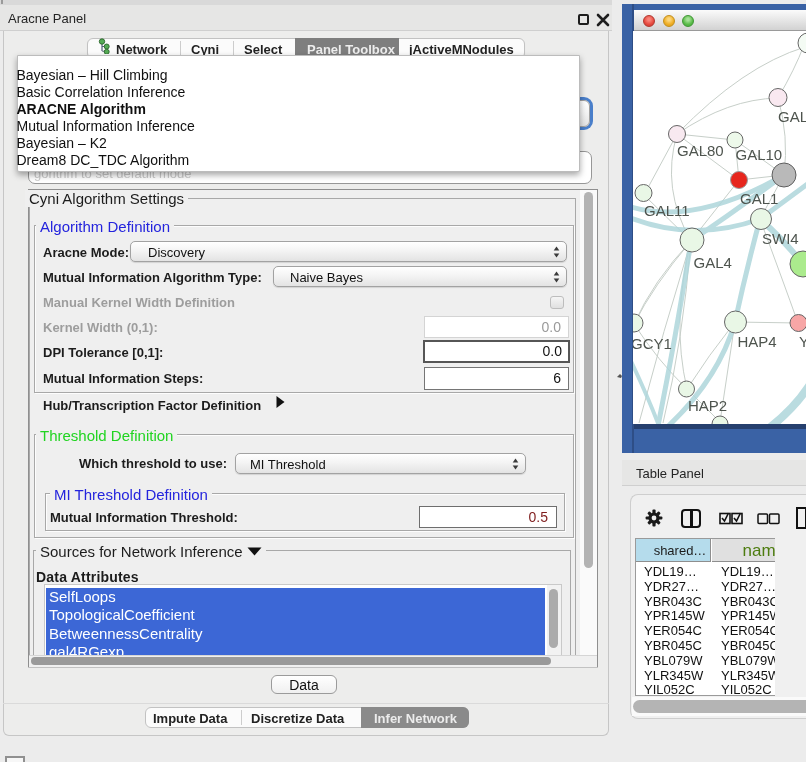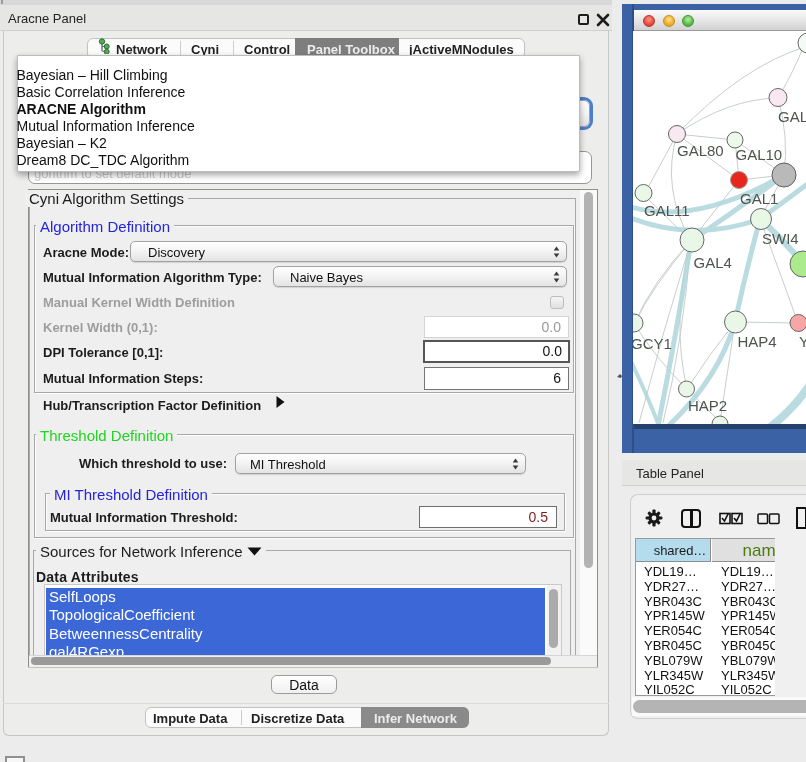--- a/index.html
+++ b/index.html
@@ -32,21 +32,21 @@
 <svg class="abs" style="left:97px;top:38px" width="14" height="16" viewBox="0 0 14 16">
     <path d="M5 4 L5 13 M5 8.5 L9.5 8.5 M5 13 L9.5 13.5" stroke="#55607a" stroke-width="1.2" fill="none"></path>
     <circle cx="5" cy="3.5" r="2.7" fill="#55ab55" stroke="#2a642a" stroke-width=".9"></circle>
     <circle cx="9.7" cy="8.5" r="2.5" fill="#55ab55" stroke="#2a642a" stroke-width=".9"></circle>
     <circle cx="9.7" cy="13.8" r="2.5" fill="#55ab55" stroke="#2a642a" stroke-width=".9"></circle>
   </svg>
 <div class="abs" style="left:116px;top:42px;font-size:13px;font-weight:bold;color:#222">Network</div>
 <div class="abs" style="left:180px;top:41px;width:1px;height:15px;background:#cdcdcd"></div>
 <div class="abs" style="left:191px;top:42px;font-size:13px;font-weight:bold;color:#222">Cyni</div>
 <div class="abs" style="left:233px;top:41px;width:1px;height:15px;background:#cdcdcd"></div>
-<div class="abs" style="left:244px;top:42px;font-size:13px;font-weight:bold;color:#222">Control</div>
+<div class="abs" style="left:244px;top:42px;font-size:13px;font-weight:bold;color:#222">Select</div>
 <div class="abs" style="left:295px;top:38px;width:104px;height:21px;background:#7e7e7e"></div>
 <div class="abs" style="left:307px;top:42px;font-size:13px;font-weight:bold;color:#ededed">Panel Toolbox</div>
 <div class="abs" style="left:409px;top:42px;font-size:13px;font-weight:bold;color:#222">jActiveMNodules</div>
 
 <div class="combo" style="left:80px;top:100px;width:510px;height:27px;border-radius:6px;box-shadow:0 0 0 3px rgba(65,121,200,.95)"></div>
 <div class="abs" style="left:28px;top:151px;width:564px;height:33px;background:#fff;border:1px solid #979797;border-radius:7px;overflow:hidden">
     <span style="position:absolute;left:5px;top:14px;font-size:13px;color:#cccccc;white-space:nowrap">gorithm to set default mode</span>
   </div>
 
 <div class="abs" style="left:28px;top:189px;width:570px;height:479px;background:#efefef;border:1px solid #8f8f8f;border-bottom:none"></div>

